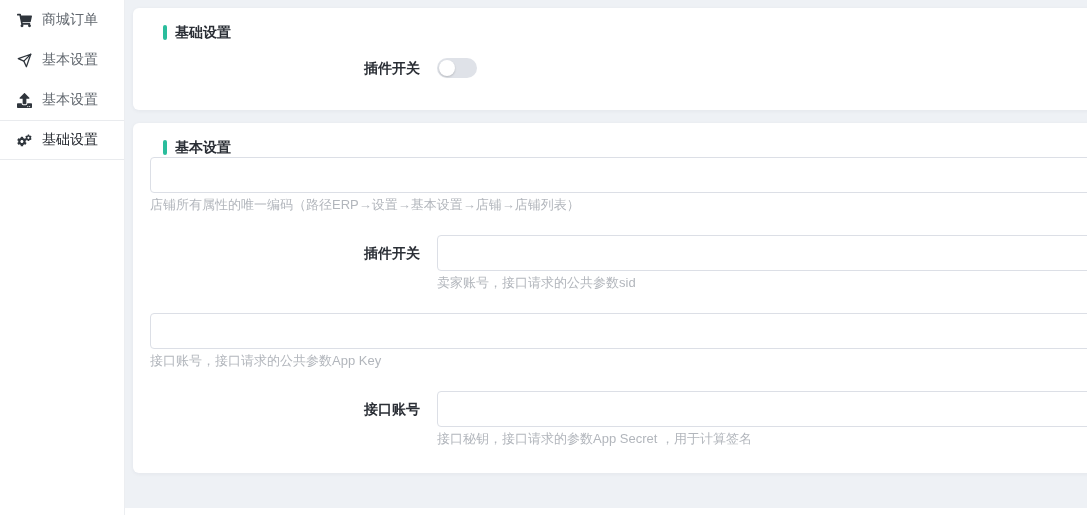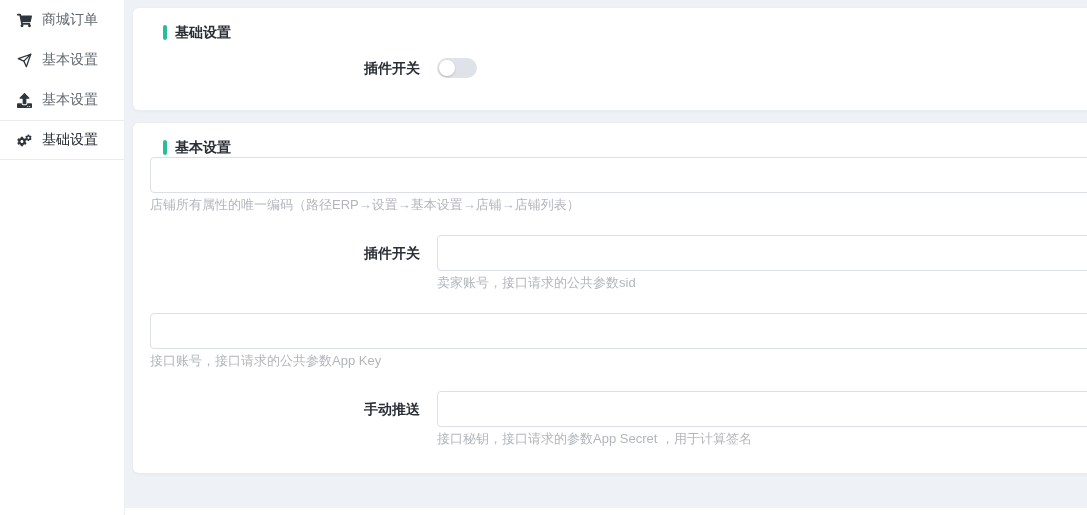--- a/index.html
+++ b/index.html
@@ -141,21 +141,21 @@
       </div>
 
       <div class="form-row field">
         <div class="control">
           <input class="text-input" type="text" value="" style="">
           <div class="helper">接口账号，接口请求的公共参数App Key</div>
         </div>
       </div>
 
       <div class="form-row field">
-        <label class="form-label">手动推送</label>
+        <label class="form-label">接口账号</label>
         <div class="control">
           <input class="text-input" type="text" value="" style="">
           <div class="helper">接口秘钥，接口请求的参数App Secret ，用于计算签名</div>
         </div>
       </div>
 
     </section>
   </main>
 </div>
 

